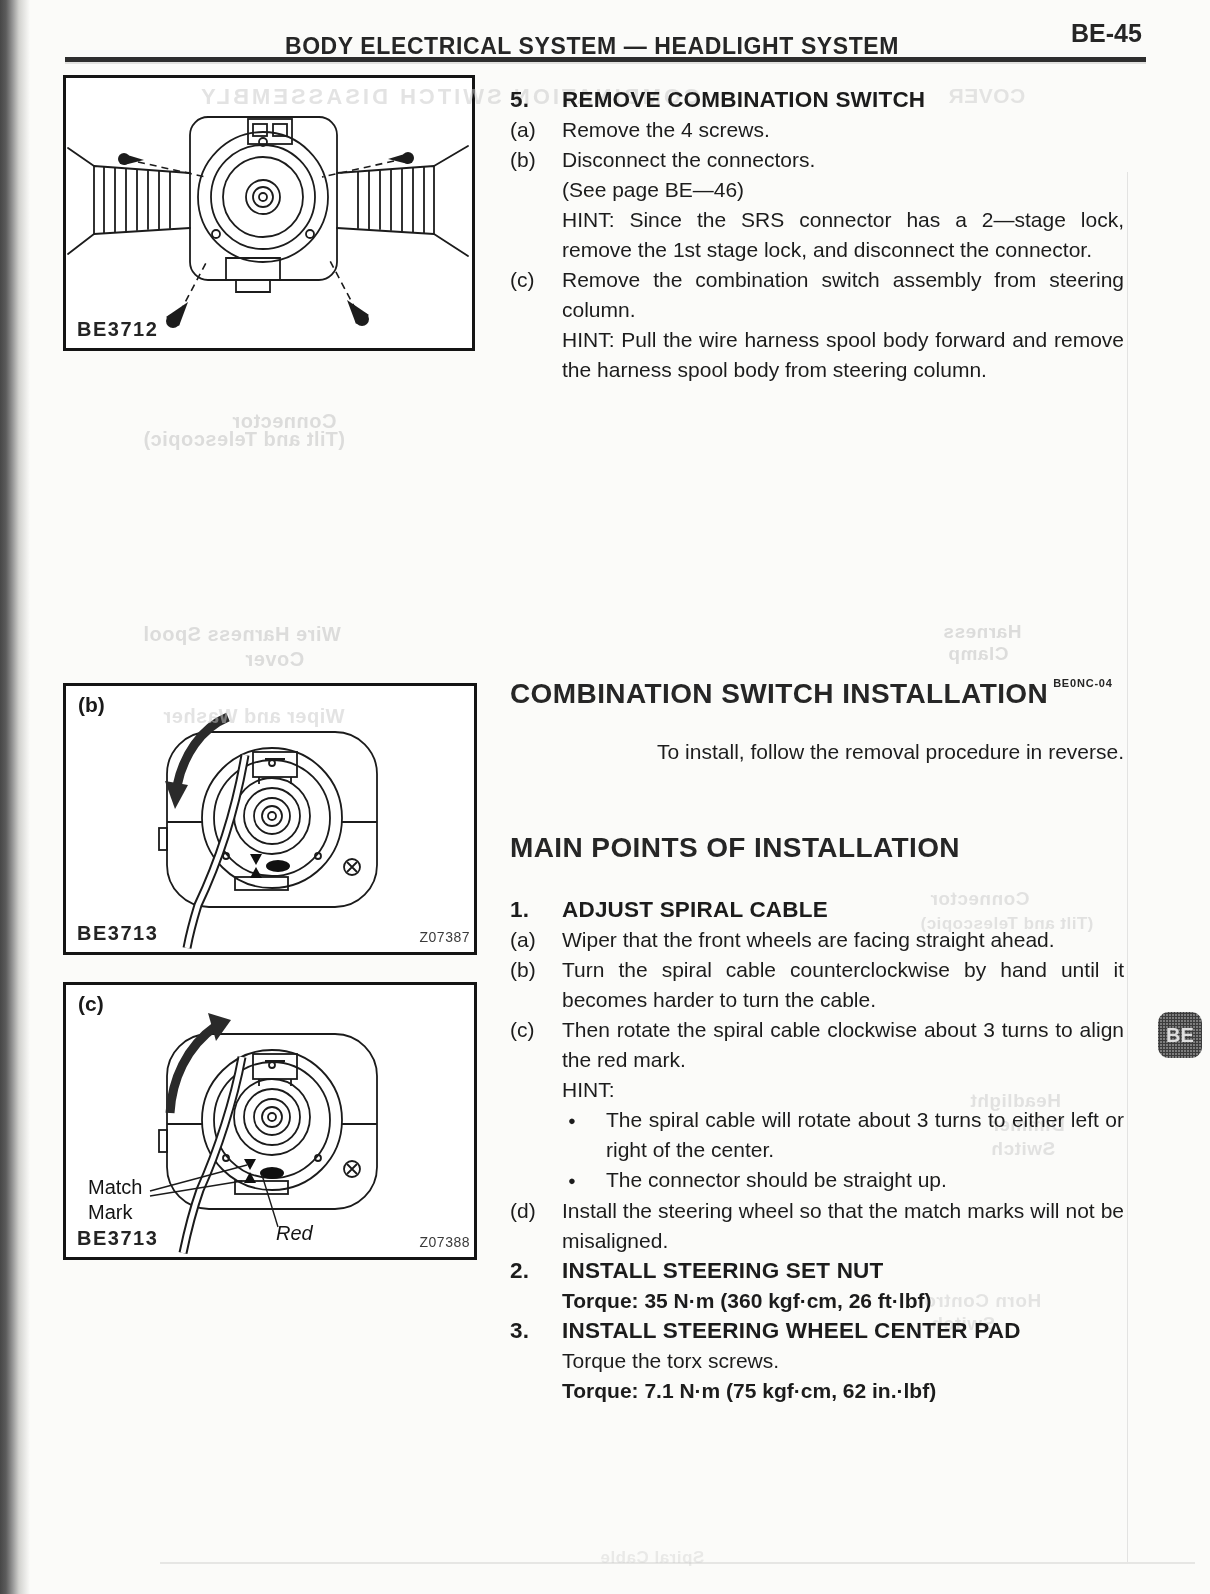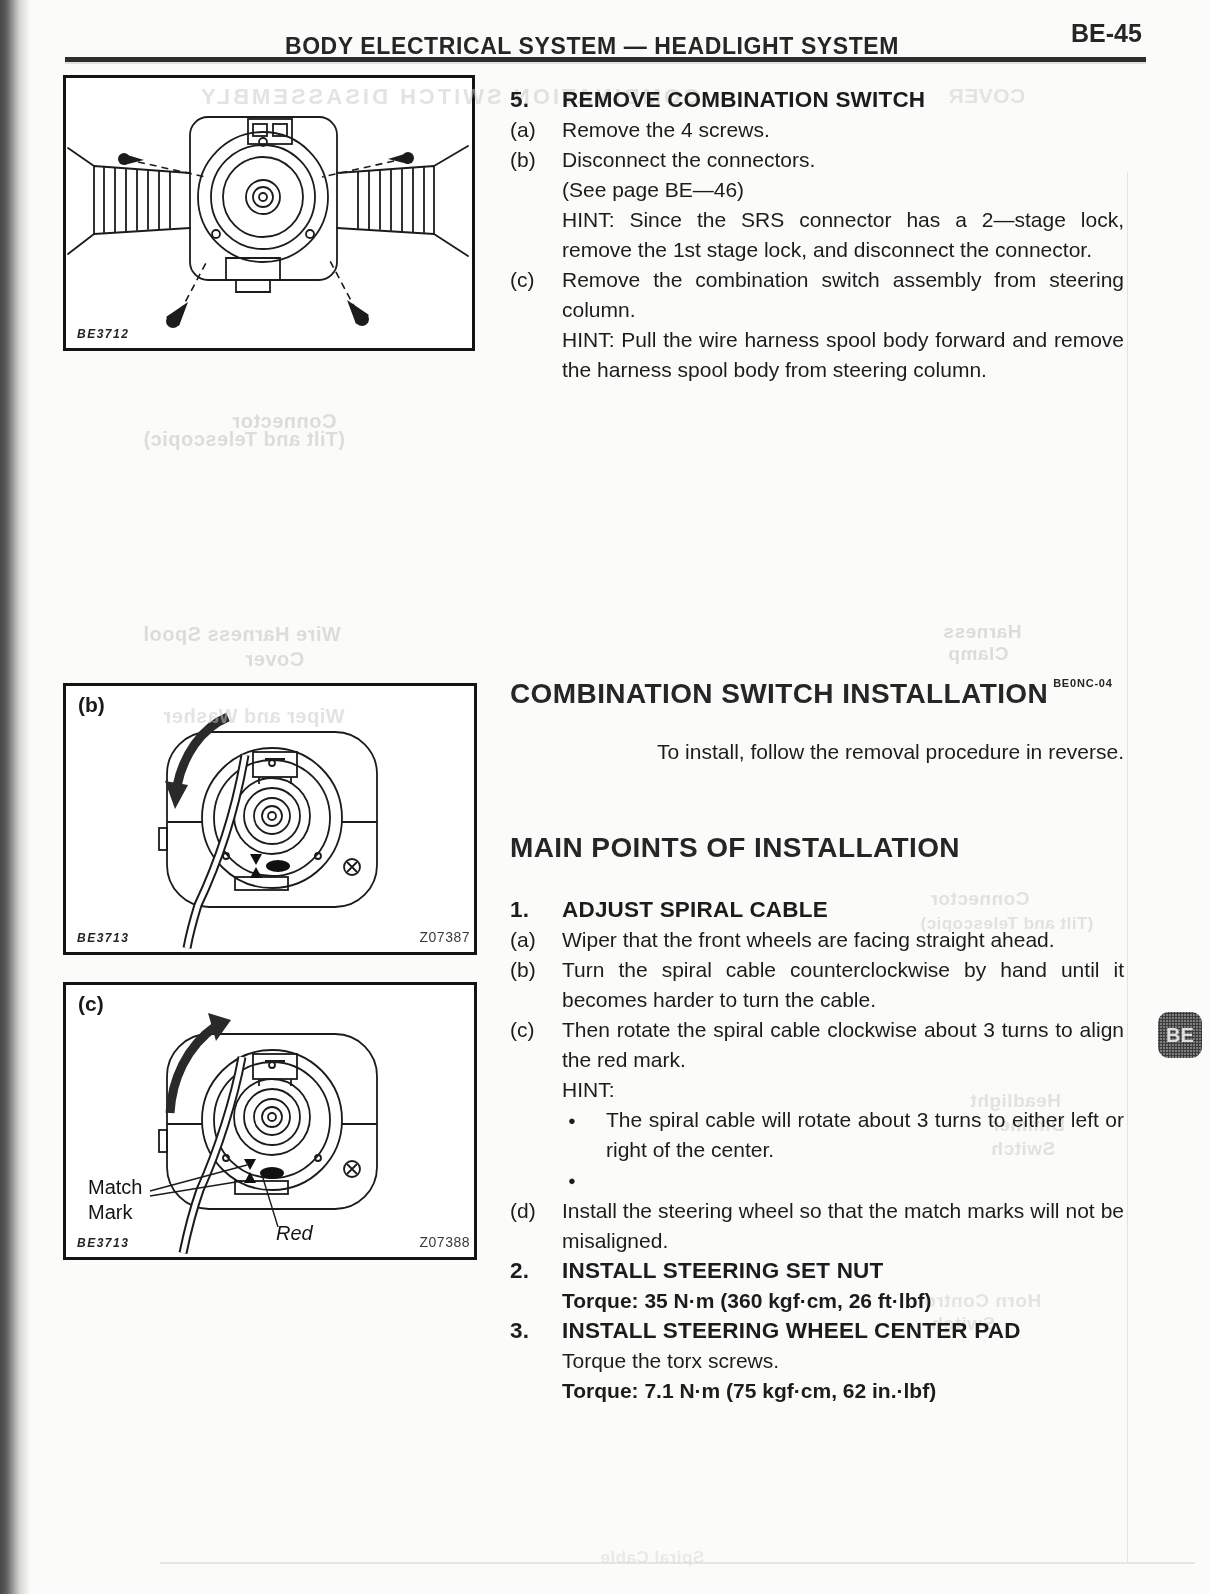--- a/index.html
+++ b/index.html
@@ -27,21 +27,21 @@
   }
   .bleed-vline { position:absolute; left:1127px; top:172px; width:1px; height:1391px; background:#e3e3e2; z-index:1; }
   .bleed-hline { position:absolute; left:160px; top:1562px; width:1035px; height:2px; background:#e6e6e4; z-index:1; }
 
   
   .fig { position:absolute; background:#fff; border:3px solid #141414; z-index:1; }
   #fig1 { left:63px; top:75px;  width:406px; height:270px; }
   #fig2 { left:63px; top:683px; width:408px; height:266px; }
   #fig3 { left:63px; top:982px; width:408px; height:272px; }
   .fig svg { position:absolute; left:0; top:0; width:100%; height:100%; }
-  .fig-code { position:absolute; left:11px; bottom:7px; font-size:12px; font-weight:700; letter-spacing:1.5px; color:#242424;font-style:italic; }
+  .fig-code { position:absolute; left:11px; bottom:7px; font-size:20px; font-weight:700; letter-spacing:1.5px; color:#242424; }
   .fig-ref  { position:absolute; right:4px; bottom:7px; font-size:14px; color:#3a3a3a; letter-spacing:.5px; }
   .fig-panel{ position:absolute; left:12px; top:7px; font-size:21px; font-weight:700; color:#1a1a1a; }
   .mm-label { position:absolute; left:22px; top:190px; font-size:20px; line-height:25px; color:#141414; }
   .red-label{ position:absolute; left:210px; top:237px; font-size:20px; color:#141414;font-style:italic; }
 
   
   .col { position:absolute; left:510px; width:614px; font-size:21px; line-height:30px; color:#1c1c1c; z-index:3; }
   .row { display:flex; align-items:flex-start; }
   .row .lbl { flex:0 0 52px; }
   .row p { flex:1; margin:0; text-align:justify; }
@@ -281,20 +281,21 @@
     <div class="row">
       <span class="lbl"></span>
         <p>HINT:</p>
     </div>
     <div class="row hint">
       <span class="lbl">●</span>
         <p>The spiral cable will rotate about 3 turns to either left or right of the center.</p>
     </div>
     <div class="row hint">
       <span class="lbl">●</span>
+        <p>The connector should be straight up.</p>
     </div>
     <div class="row">
       <span class="lbl">(d)</span>
         <p>Install the steering wheel so that the match marks will not be misaligned.</p>
     </div>
     <div class="row head">
       <span class="lbl">2.</span>
         <p>INSTALL STEERING SET NUT</p>
     </div>
     <div class="row torque">

